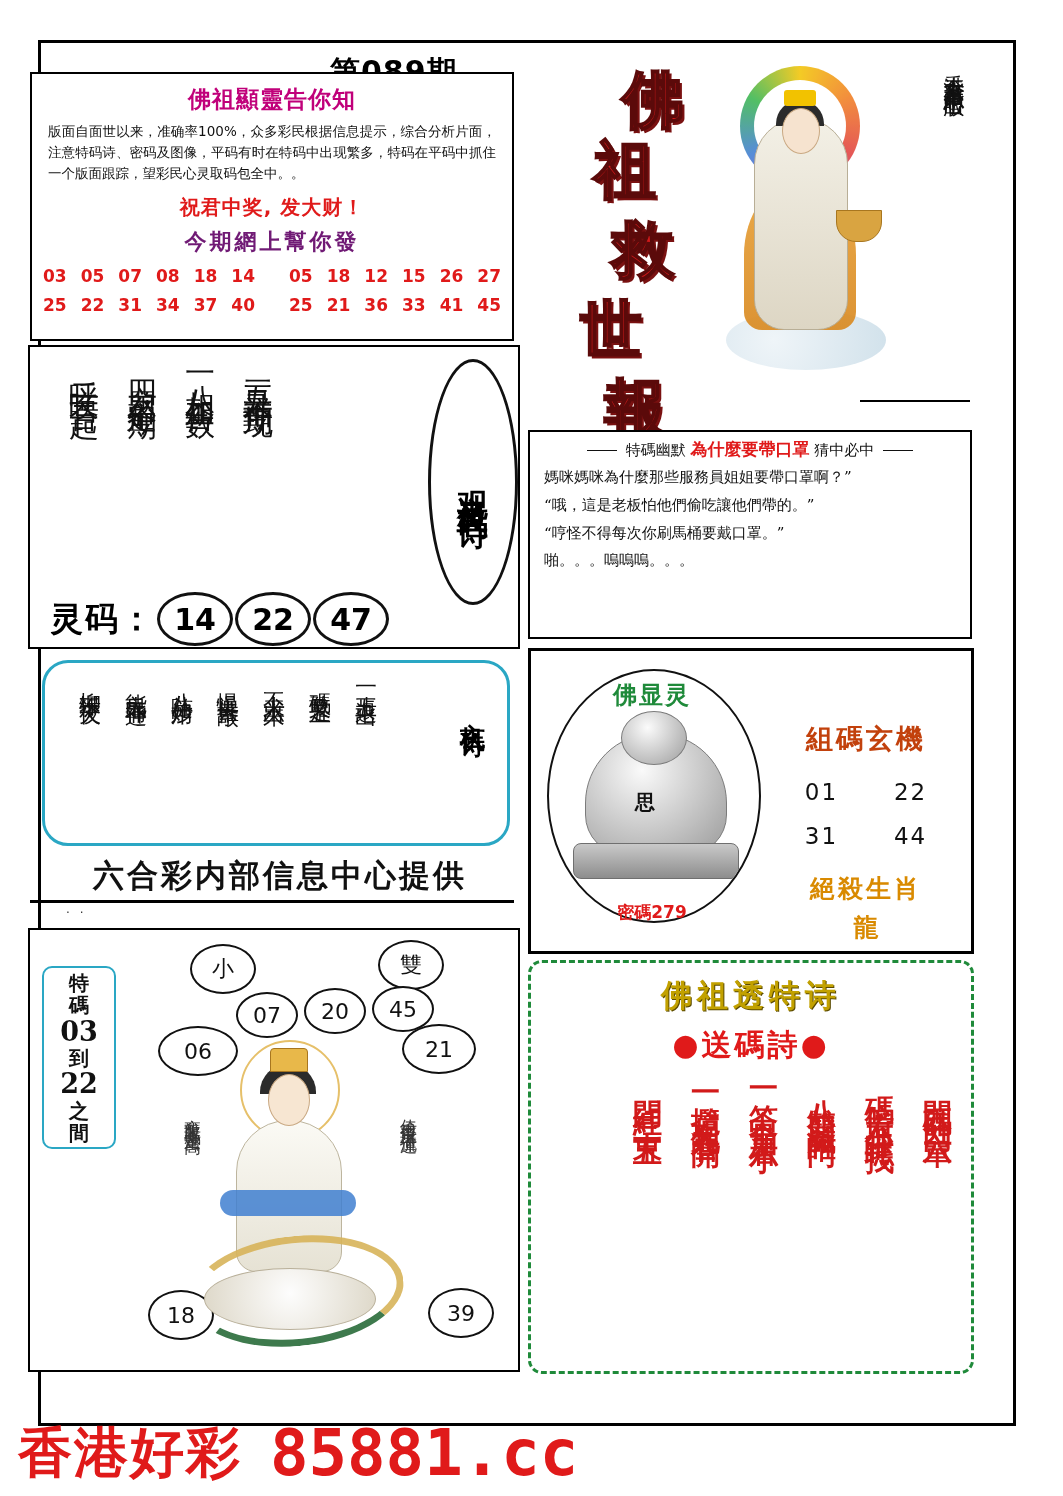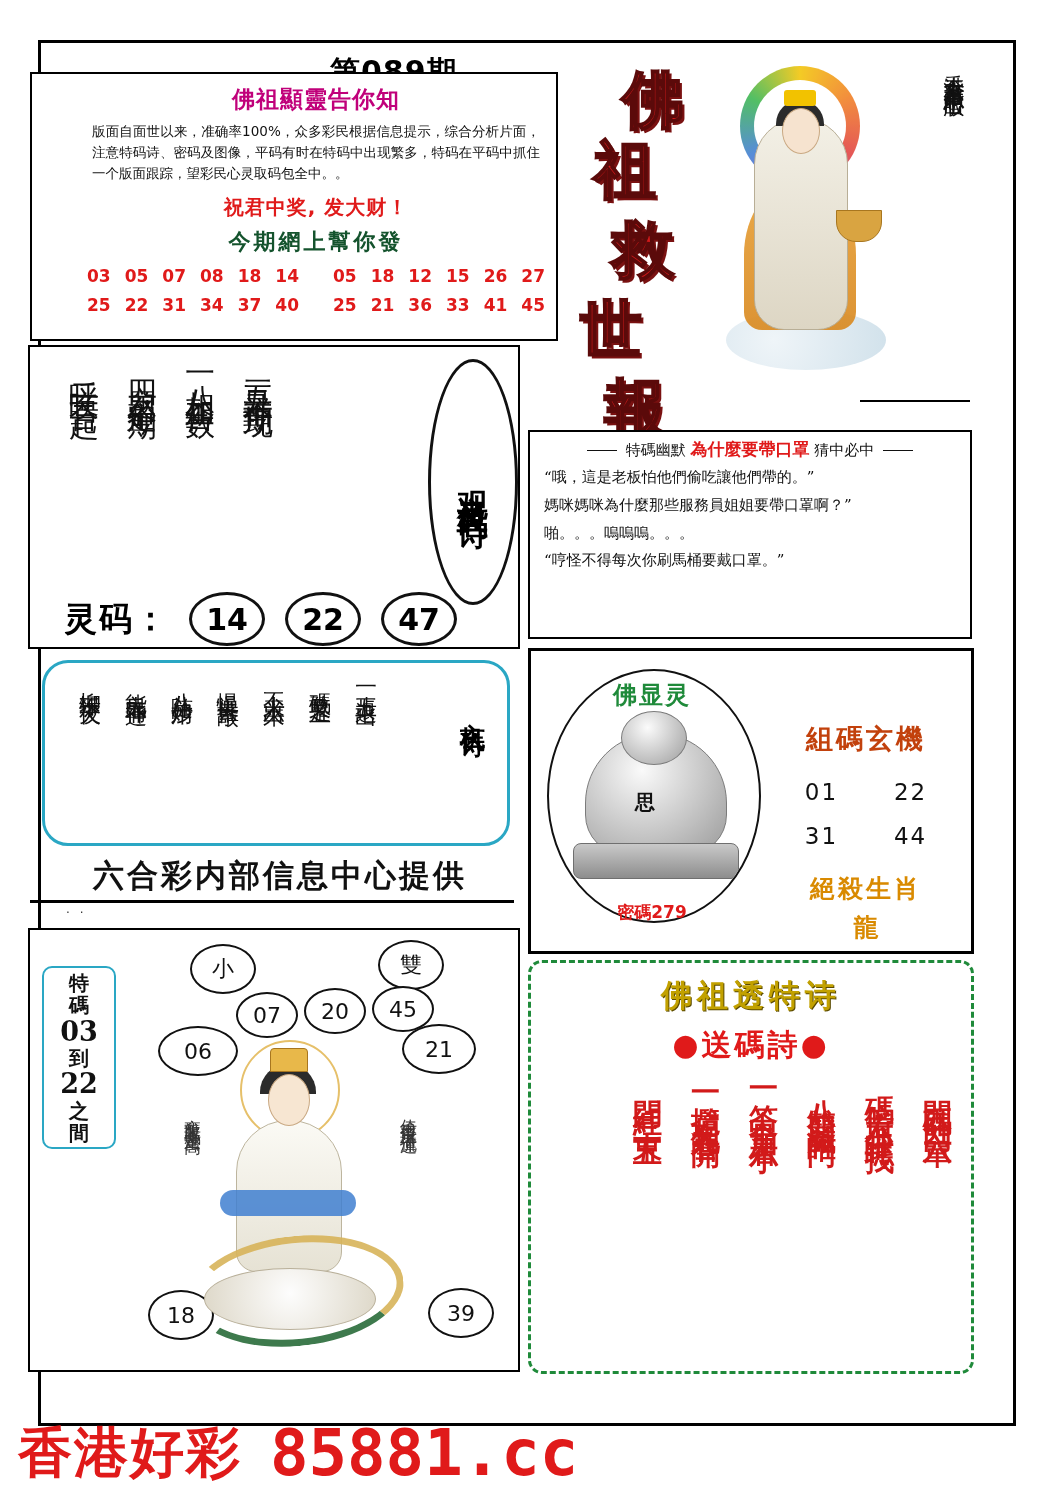--- a/index.html
+++ b/index.html
@@ -2,25 +2,25 @@
 <html><head>
 <meta charset="utf-8">
 <style>
   html,body{margin:0;padding:0;background:#ffffff;}
   body{width:1063px;height:1496px;position:relative;font-family:"DejaVu Sans","Liberation Sans",sans-serif;}
   .page{position:absolute;left:0;top:0;width:1063px;height:1496px;background:#fff;}
   .frame{position:absolute;left:38px;top:40px;width:972px;height:1380px;border:3px solid #000;background:#fff;}
 
   
   .issue{position:absolute;left:330px;top:52px;font-size:30px;font-weight:bold;letter-spacing:1px;color:#000;}
-  .tipbox{position:absolute;left:30px;top:72px;width:480px;height:265px;border:2px solid #000;background:#fff;padding-left:44px;}
+  .tipbox{position:absolute;left:30px;top:72px;width:480px;height:265px;border:2px solid #000;background:#fff;}
   .tipbox h2{margin:0;padding:10px 0 4px 0;text-align:center;font-size:23px;color:#c0007a;font-weight:bold;letter-spacing:1px;}
   .tipbox p{margin:0;padding:2px 16px;font-size:13.5px;line-height:1.55;color:#111;text-align:justify;}
   .wish{text-align:center;color:#e01a1a;font-size:20px;font-weight:bold;margin-top:8px;letter-spacing:1px;}
-  .wish2{text-align:center;color:#14532d;font-size:22px;font-weight:bold;margin-top:6px;letter-spacing:3px;}
+  .wish2{text-align:center;color:#701a75;font-size:22px;font-weight:bold;margin-top:6px;letter-spacing:3px;}
   .numrow{display:flex;justify-content:center;gap:0px;margin-top:9px;}
   .numcol{display:flex;gap:14px;}
   .numcol.gapL{margin-left:34px;}
   .numrow span{color:#e01a1a;font-size:17px;font-weight:bold;font-family:"DejaVu Sans",sans-serif;}
 
   
   .bigtitle{position:absolute;left:560px;top:48px;width:230px;height:350px;}
   .bigtitle div{position:absolute;font-size:62px;font-weight:bold;color:#d21a1a;
     -webkit-text-stroke:2px #5b0a0a;text-shadow:3px 3px 0 #7a1111;font-family:"DejaVu Serif","Liberation Serif",serif;}
   .bt1{left:62px;top:10px;}
@@ -51,21 +51,21 @@
 
   
   .poembox{position:absolute;left:28px;top:345px;width:488px;height:300px;border:2px solid #000;background:#fff;}
   .vcols{position:absolute;left:14px;top:10px;display:flex;flex-direction:row-reverse;gap:0px;}
   .vcol{width:58px;writing-mode:vertical-rl;text-orientation:upright;font-size:30px;line-height:1.22;
         letter-spacing:5px;color:#111;font-family:"DejaVu Serif","Liberation Serif",serif;text-align:center;}
   .ellipse-title{position:absolute;left:398px;top:12px;width:84px;height:240px;border:3px solid #111;border-radius:50%;
         display:flex;align-items:center;justify-content:center;}
   .ellipse-title span{writing-mode:vertical-rl;text-orientation:upright;font-size:31px;letter-spacing:7px;font-weight:bold;
         font-family:"DejaVu Serif","Liberation Serif",serif;}
-  .lmrow{position:absolute;left:20px;top:245px;width:450px;display:flex;align-items:center;gap:20px;margin-left:14px;}
+  .lmrow{position:absolute;left:20px;top:245px;width:450px;display:flex;align-items:center;gap:2px;}
   .lmlabel{font-size:33px;font-weight:bold;font-family:"DejaVu Serif","Liberation Serif",serif;letter-spacing:2px;}
   .ball{width:70px;height:48px;border:3px solid #111;border-radius:50%;display:flex;align-items:center;justify-content:center;
         font-size:30px;font-weight:bold;}
 
   
   .xjbox{position:absolute;left:42px;top:660px;width:462px;height:180px;border:3px solid #2aa7c4;border-radius:26px;background:#fff;}
   .xjcols{position:absolute;left:14px;top:12px;display:flex;flex-direction:row-reverse;gap:2px;}
   .xjcol{width:44px;writing-mode:vertical-rl;text-orientation:upright;font-size:22px;line-height:1.2;letter-spacing:3px;color:#111;
          font-family:"DejaVu Serif","Liberation Serif",serif;text-align:center;}
   .xjlabel{position:absolute;right:18px;top:40px;width:44px;writing-mode:vertical-rl;text-orientation:upright;
@@ -250,24 +250,24 @@
 
   <div class="jokebox">
     <div class="jokehead">
       <span class="line"></span>
       <span class="lbl">特碼幽默</span>
       <span class="red">為什麼要帶口罩</span>
       <span class="lbl">猜中必中</span>
       <span class="line"></span>
     </div>
     <div class="joke">
+      <p>媽咪媽咪為什麼那些服務員姐姐要帶口罩啊？”</p>
       <p>“哦，這是老板怕他們偷吃讓他們帶的。”</p>
-      <p>媽咪媽咪為什麼那些服務員姐姐要帶口罩啊？”</p>
+      <p>“哼怪不得每次你刷馬桶要戴口罩。”</p>
       <p>啪。。。嗚嗚嗚。。。</p>
-      <p>“哼怪不得每次你刷馬桶要戴口罩。”</p>
     </div>
   </div>
 
   <div class="budbox">
     <div class="budoval">
       <div class="budarc">佛显灵</div>
       <div class="budbody"></div>
       <div class="budhead"></div>
       <div class="budsi">思</div>
       <div class="budbase"></div>

